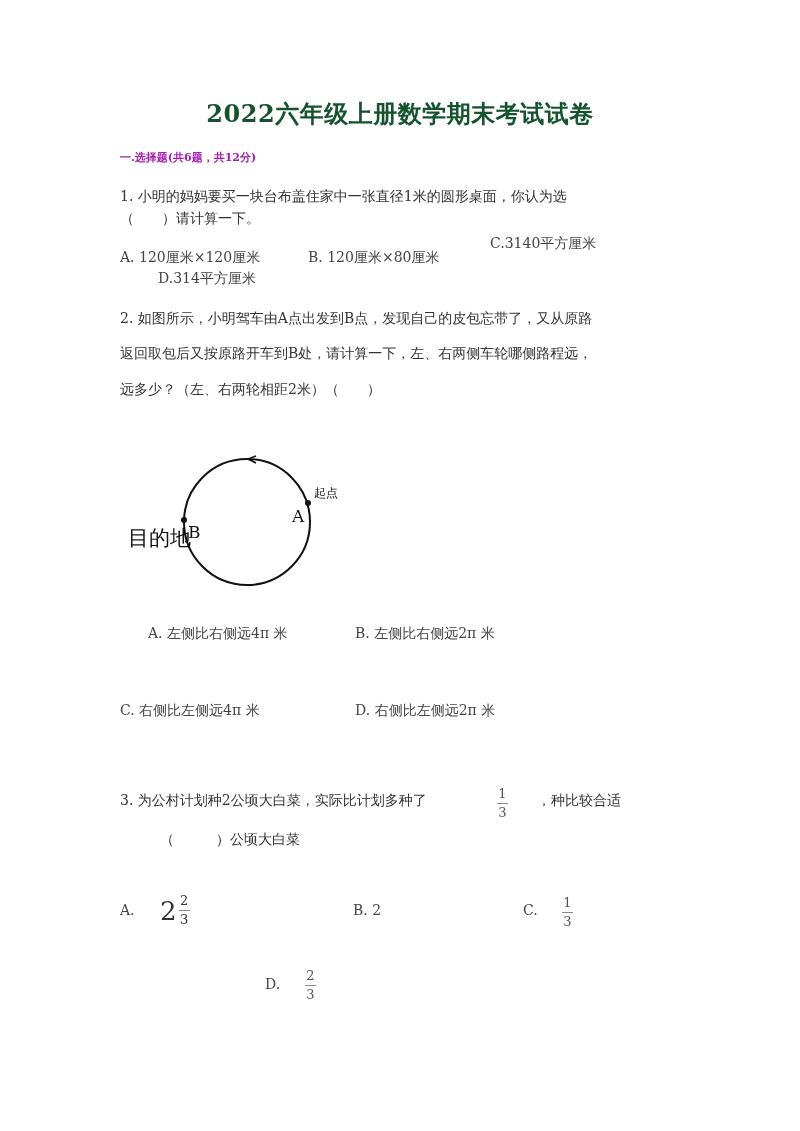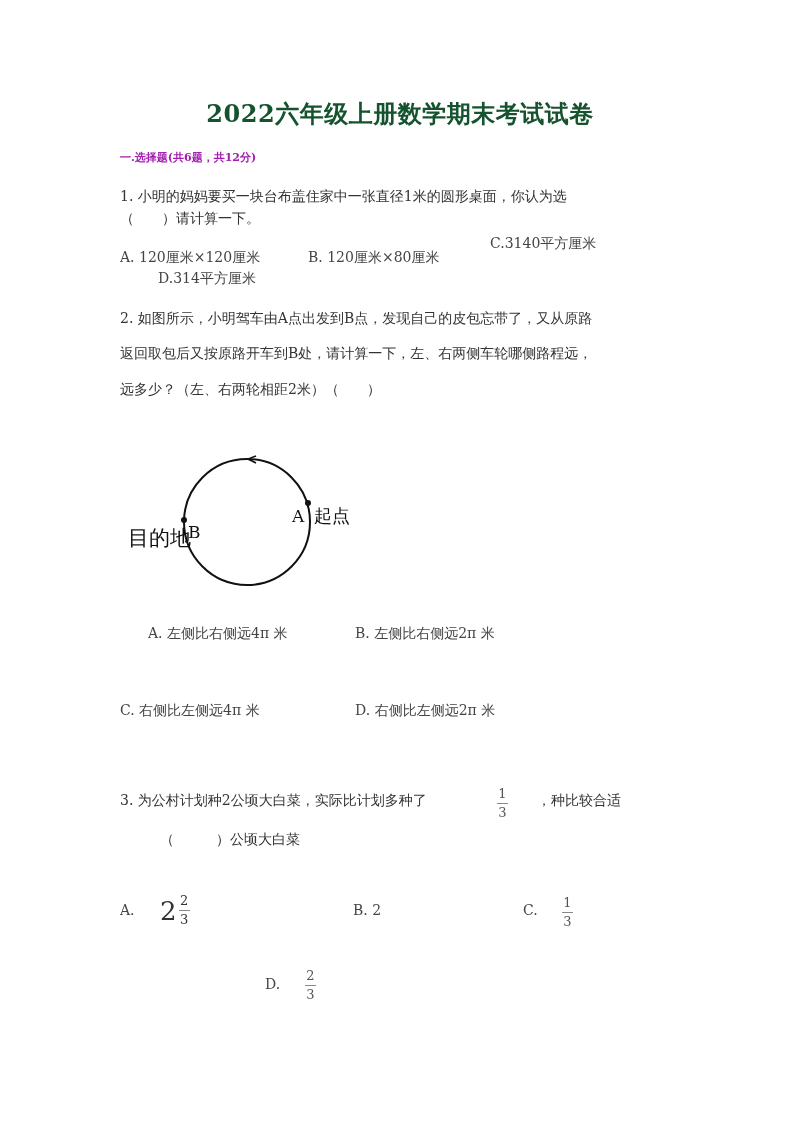--- a/index.html
+++ b/index.html
@@ -34,21 +34,21 @@
 <div class="abs q" style="left:120px;top:381px;">远多少？（左、右两轮相距2米）（　　）</div>
 
 <div class="abs diagram">
   <svg width="270" height="160" viewBox="0 0 270 160">
     <circle cx="127" cy="82" r="63" fill="none" stroke="#111" stroke-width="2"></circle>
     <path d="M136,16 L128,19 L136,23" fill="none" stroke="#111" stroke-width="1.6"></path>
     <circle cx="188" cy="63" r="3" fill="#111"></circle>
     <circle cx="64" cy="80" r="3" fill="#111"></circle>
   </svg>
   <span class="abs" style="left:172px;top:66px;font-size:17px;color:#111;">A</span>
-  <span class="abs" style="left:194px;top:64px;font-size:18px;color:#111;font-family:'DejaVu Sans',sans-serif;">起点</span>
+  <span class="abs" style="left:194px;top:45px;font-size:12px;color:#111;font-family:'DejaVu Sans',sans-serif;">起点</span>
   <span class="abs" style="left:68px;top:82px;font-size:17px;color:#111;">B</span>
   <span class="abs" style="left:8px;top:84px;font-size:21px;color:#111;font-family:'DejaVu Sans',sans-serif;">目的地</span>
 </div>
 
 <div class="abs opt" style="left:120px;top:625px;margin-left:28px;">A. 左侧比右侧远4π 米</div>
 <div class="abs opt" style="left:355px;top:625px;">B. 左侧比右侧远2π 米</div>
 <div class="abs opt" style="left:120px;top:702px;">C. 右侧比左侧远4π 米</div>
 <div class="abs opt" style="left:355px;top:702px;">D. 右侧比左侧远2π 米</div>
 
 <div class="abs q" style="left:120px;top:792px;">3. 为公村计划种2公顷大白菜，实际比计划多种了</div>

